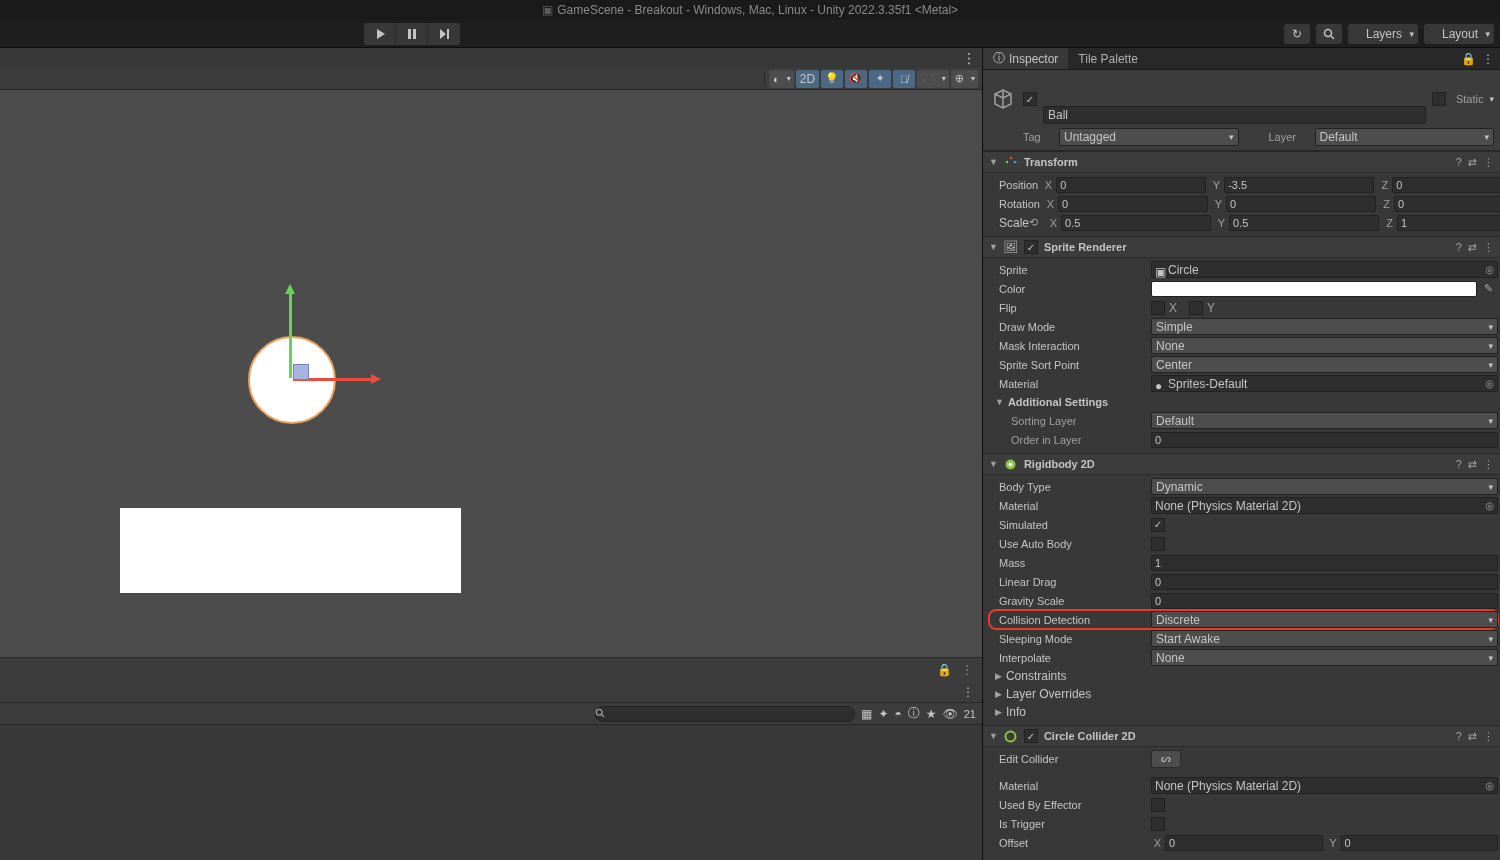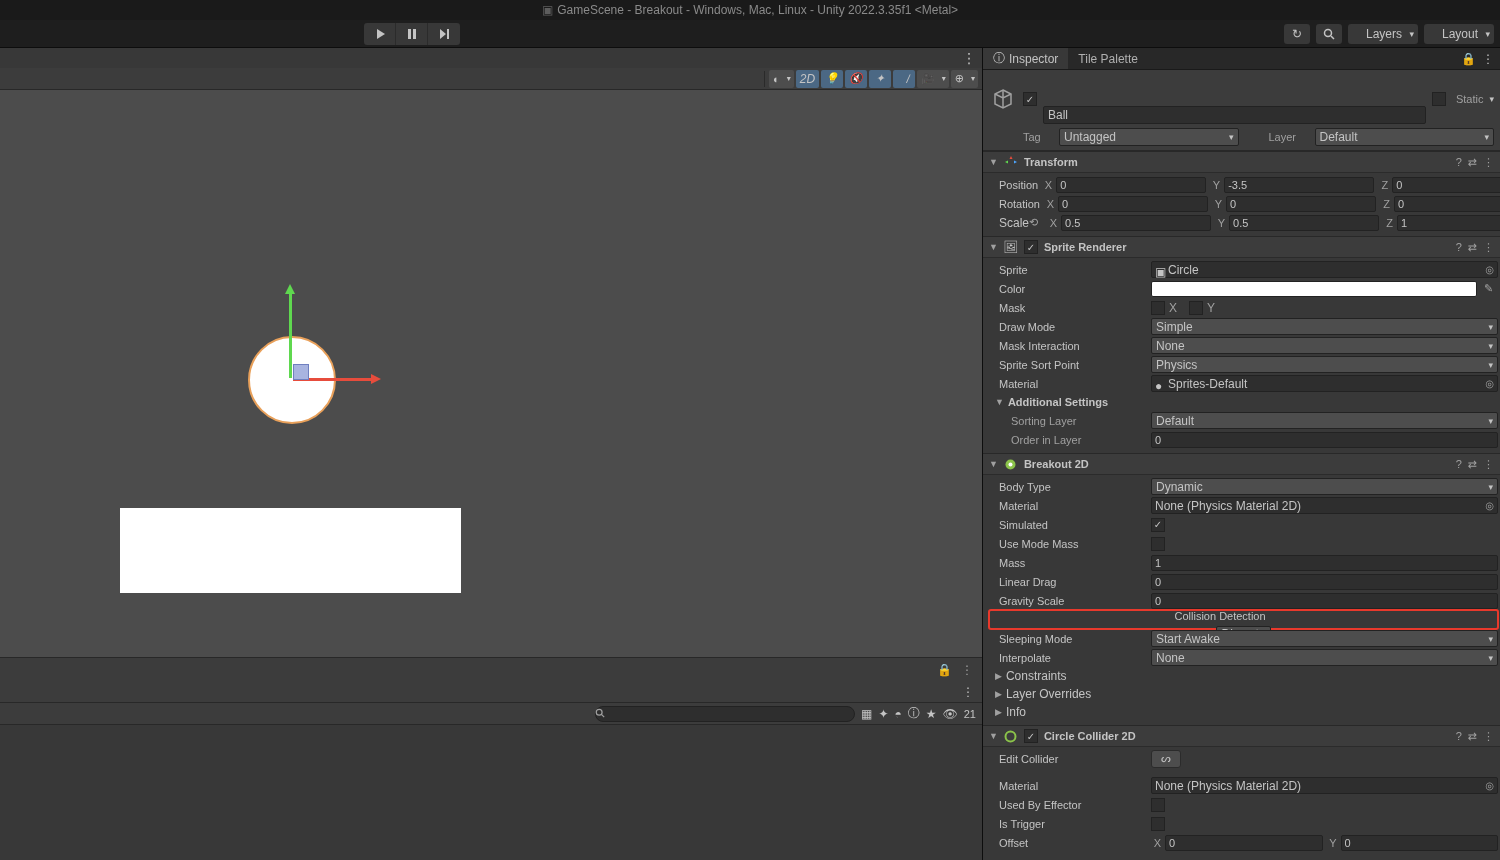--- a/index.html
+++ b/index.html
@@ -22,21 +22,21 @@
 .tool-btn.iconbtn { width: 26px; padding: 0; }
 
 .main { display: flex; height: 812px; }
 .viewport-col { width: 983px; display: flex; flex-direction: column; border-right: 1px solid #0d0d0d; }
 .vp-tabbar { height: 20px; display: flex; align-items: center; justify-content: flex-end; background: #383838; padding-right: 6px; }
 .vp-tabbar .menu-dots { color: #c4c4c4; font-size: 14px; cursor: pointer; }
 
 .scene-toolbar { height: 22px; background: #3c3c3c; border-bottom: 1px solid #282828; display: flex; justify-content: flex-end; align-items: center; padding: 0 4px; gap: 2px; }
 .scene-toolbar .divider { width:1px; height:16px; background:#2a2a2a; margin:0 2px; }
 .st-btn { height: 18px; min-width: 22px; padding: 0 4px; border-radius: 2px; display: flex; align-items: center; justify-content: center; cursor: pointer; background: #4d4d4d; color: #c4c4c4; font-size: 11px; }
-.st-btn.blue { background: #4b6884; font-style: italic; }
+.st-btn.blue { background: #4b6884; }
 .st-btn.drop { padding-right: 14px; position: relative; }
 .st-btn.drop::after { content: "▾"; position: absolute; right: 3px; font-size: 8px; }
 
 .scene-view { flex: 1; background: #4c4c4c; position: relative; }
 .ball-obj { position: absolute; left: 248px; top: 246px; width: 88px; height: 88px; border-radius: 50%; background: #fff; border: 2px solid #e8a05a; }
 .gizmo-y { position: absolute; left: 289px; top: 202px; width: 3px; height: 86px; background: #5fd84f; }
 .gizmo-y::before { content:""; position:absolute; top:-8px; left:-4px; border-left:5px solid transparent; border-right:5px solid transparent; border-bottom:10px solid #5fd84f; }
 .gizmo-x { position: absolute; left: 293px; top: 288px; width: 80px; height: 3px; background: #e74c3c; }
 .gizmo-x::after { content:""; position:absolute; right:-8px; top:-4px; border-top:5px solid transparent; border-bottom:5px solid transparent; border-left:10px solid #e74c3c; }
 .gizmo-box { position: absolute; left: 293px; top: 274px; width: 16px; height: 16px; background: #a8b4e0; border: 1px solid #7080c0; }
@@ -90,21 +90,21 @@
 .obj-field .target { position:absolute; right:3px; font-size:10px; color:#a0a0a0; }
 .obj-field .objicon { width:10px; height:10px; margin-right:3px; display:inline-block; }
 .color-field { flex:1; height:16px; background:#fff; border:1px solid #222; border-radius:2px; position:relative; }
 .color-field::after { content:""; position:absolute; right:-14px; top:1px; width:12px; color:#c4c4c4; }
 .eyedrop { width:14px; color:#a0a0a0; cursor:pointer; font-size:11px; margin-left:3px; }
 .drop-field { flex:1; background:#4d4d4d; border:1px solid #222; height:17px; color:#c4c4c4; padding:0 4px; font-size:11px; border-radius:2px; display:flex; align-items:center; position:relative; }
 .drop-field::after { content:"▾"; position:absolute; right:4px; font-size:9px; }
 .flip-group { flex:1; display:flex; gap:12px; align-items:center; }
 .flip-cbx { display:flex; gap:4px; align-items:center; font-size:11px; color:#a0a0a0; }
 
-.highlight-red { outline: 2px solid #e8392c; outline-offset:-1px; border-radius:2px;flex-direction:column; }
+.highlight-red { outline: 2px solid #e8392c; outline-offset:-1px; border-radius:7px; }
 
 .sub-fold { display:flex; align-items:center; gap:4px; height:18px; padding-left:6px; font-size:11px; color:#c4c4c4; cursor:pointer; }
 .sub-fold .arrow { font-size:9px; color:#a0a0a0; }
 
 .ec-btn { background:#4d4d4d; border:1px solid #2b2b2b; border-radius:3px; height:18px; padding:0 8px; color:#c4c4c4; font-size:11px; cursor:pointer; display:flex; align-items:center; }
 </style>
 </head>
 <body>
 
 <div class="titlebar">
@@ -318,21 +318,21 @@
             <span>Circle</span>
             <span class="target">◎</span>
           </div>
       </div>
       <div class="prop-row">
           <span class="prop-label">Color</span>
         <div class="color-field"></div>
           <span class="eyedrop">✎</span>
       </div>
       <div class="prop-row">
-          <span class="prop-label">Mask</span>
+          <span class="prop-label">Flip</span>
         <div class="flip-group">
           <div class="flip-cbx">
               <div class="cbx"></div>
               <span>X</span>
             </div>
           <div class="flip-cbx">
               <div class="cbx"></div>
               <span>Y</span>
             </div>
         </div>
@@ -345,21 +345,21 @@
         </div>
       <div class="prop-row">
           <span class="prop-label">Mask Interaction</span>
         <div class="drop-field">
             <span>None</span>
           </div>
         </div>
       <div class="prop-row">
           <span class="prop-label">Sprite Sort Point</span>
         <div class="drop-field">
-            <span>Physics</span>
+            <span>Center</span>
           </div>
         </div>
       <div class="prop-row">
           <span class="prop-label">Material</span>
         <div class="obj-field">
             <span class="objicon">●</span>
             <span>Sprites-Default</span>
             <span class="target">◎</span>
           </div>
         </div>
@@ -380,21 +380,21 @@
     </div>
 
     <div class="comp-header">
       <span class="fold">▼</span>
       <span class="comp-icon">
           <svg width="13" height="13" viewBox="0 0 13 13">
             <circle cx="6.5" cy="6.5" r="5" fill="#8bc34a"></circle>
             <circle cx="6.5" cy="6.5" r="2" fill="#fff"></circle>
           </svg>
         </span>
-      <span class="title">Breakout 2D</span>
+      <span class="title">Rigidbody 2D</span>
       <div class="hicons">
           <span>?</span>
           <span>⇄</span>
           <span>⋮</span>
         </div>
     </div>
     <div class="comp-body">
       <div class="prop-row">
           <span class="prop-label">Body Type</span>
         <div class="drop-field">
@@ -408,21 +408,21 @@
             <span class="target">◎</span>
           </div>
         </div>
       <div class="prop-row">
           <span class="prop-label">Simulated</span>
         <div style="flex:1">
             <div class="cbx">✓</div>
           </div>
         </div>
       <div class="prop-row">
-          <span class="prop-label">Use Mode Mass</span>
+          <span class="prop-label">Use Auto Body</span>
         <div style="flex:1">
             <div class="cbx"></div>
           </div>
         </div>
       <div class="prop-row">
           <span class="prop-label">Mass</span>
         <input class="num-input" style="flex: 1 1 0%;" value="1">
         </div>
       <div class="prop-row">
           <span class="prop-label">Linear Drag</span>

